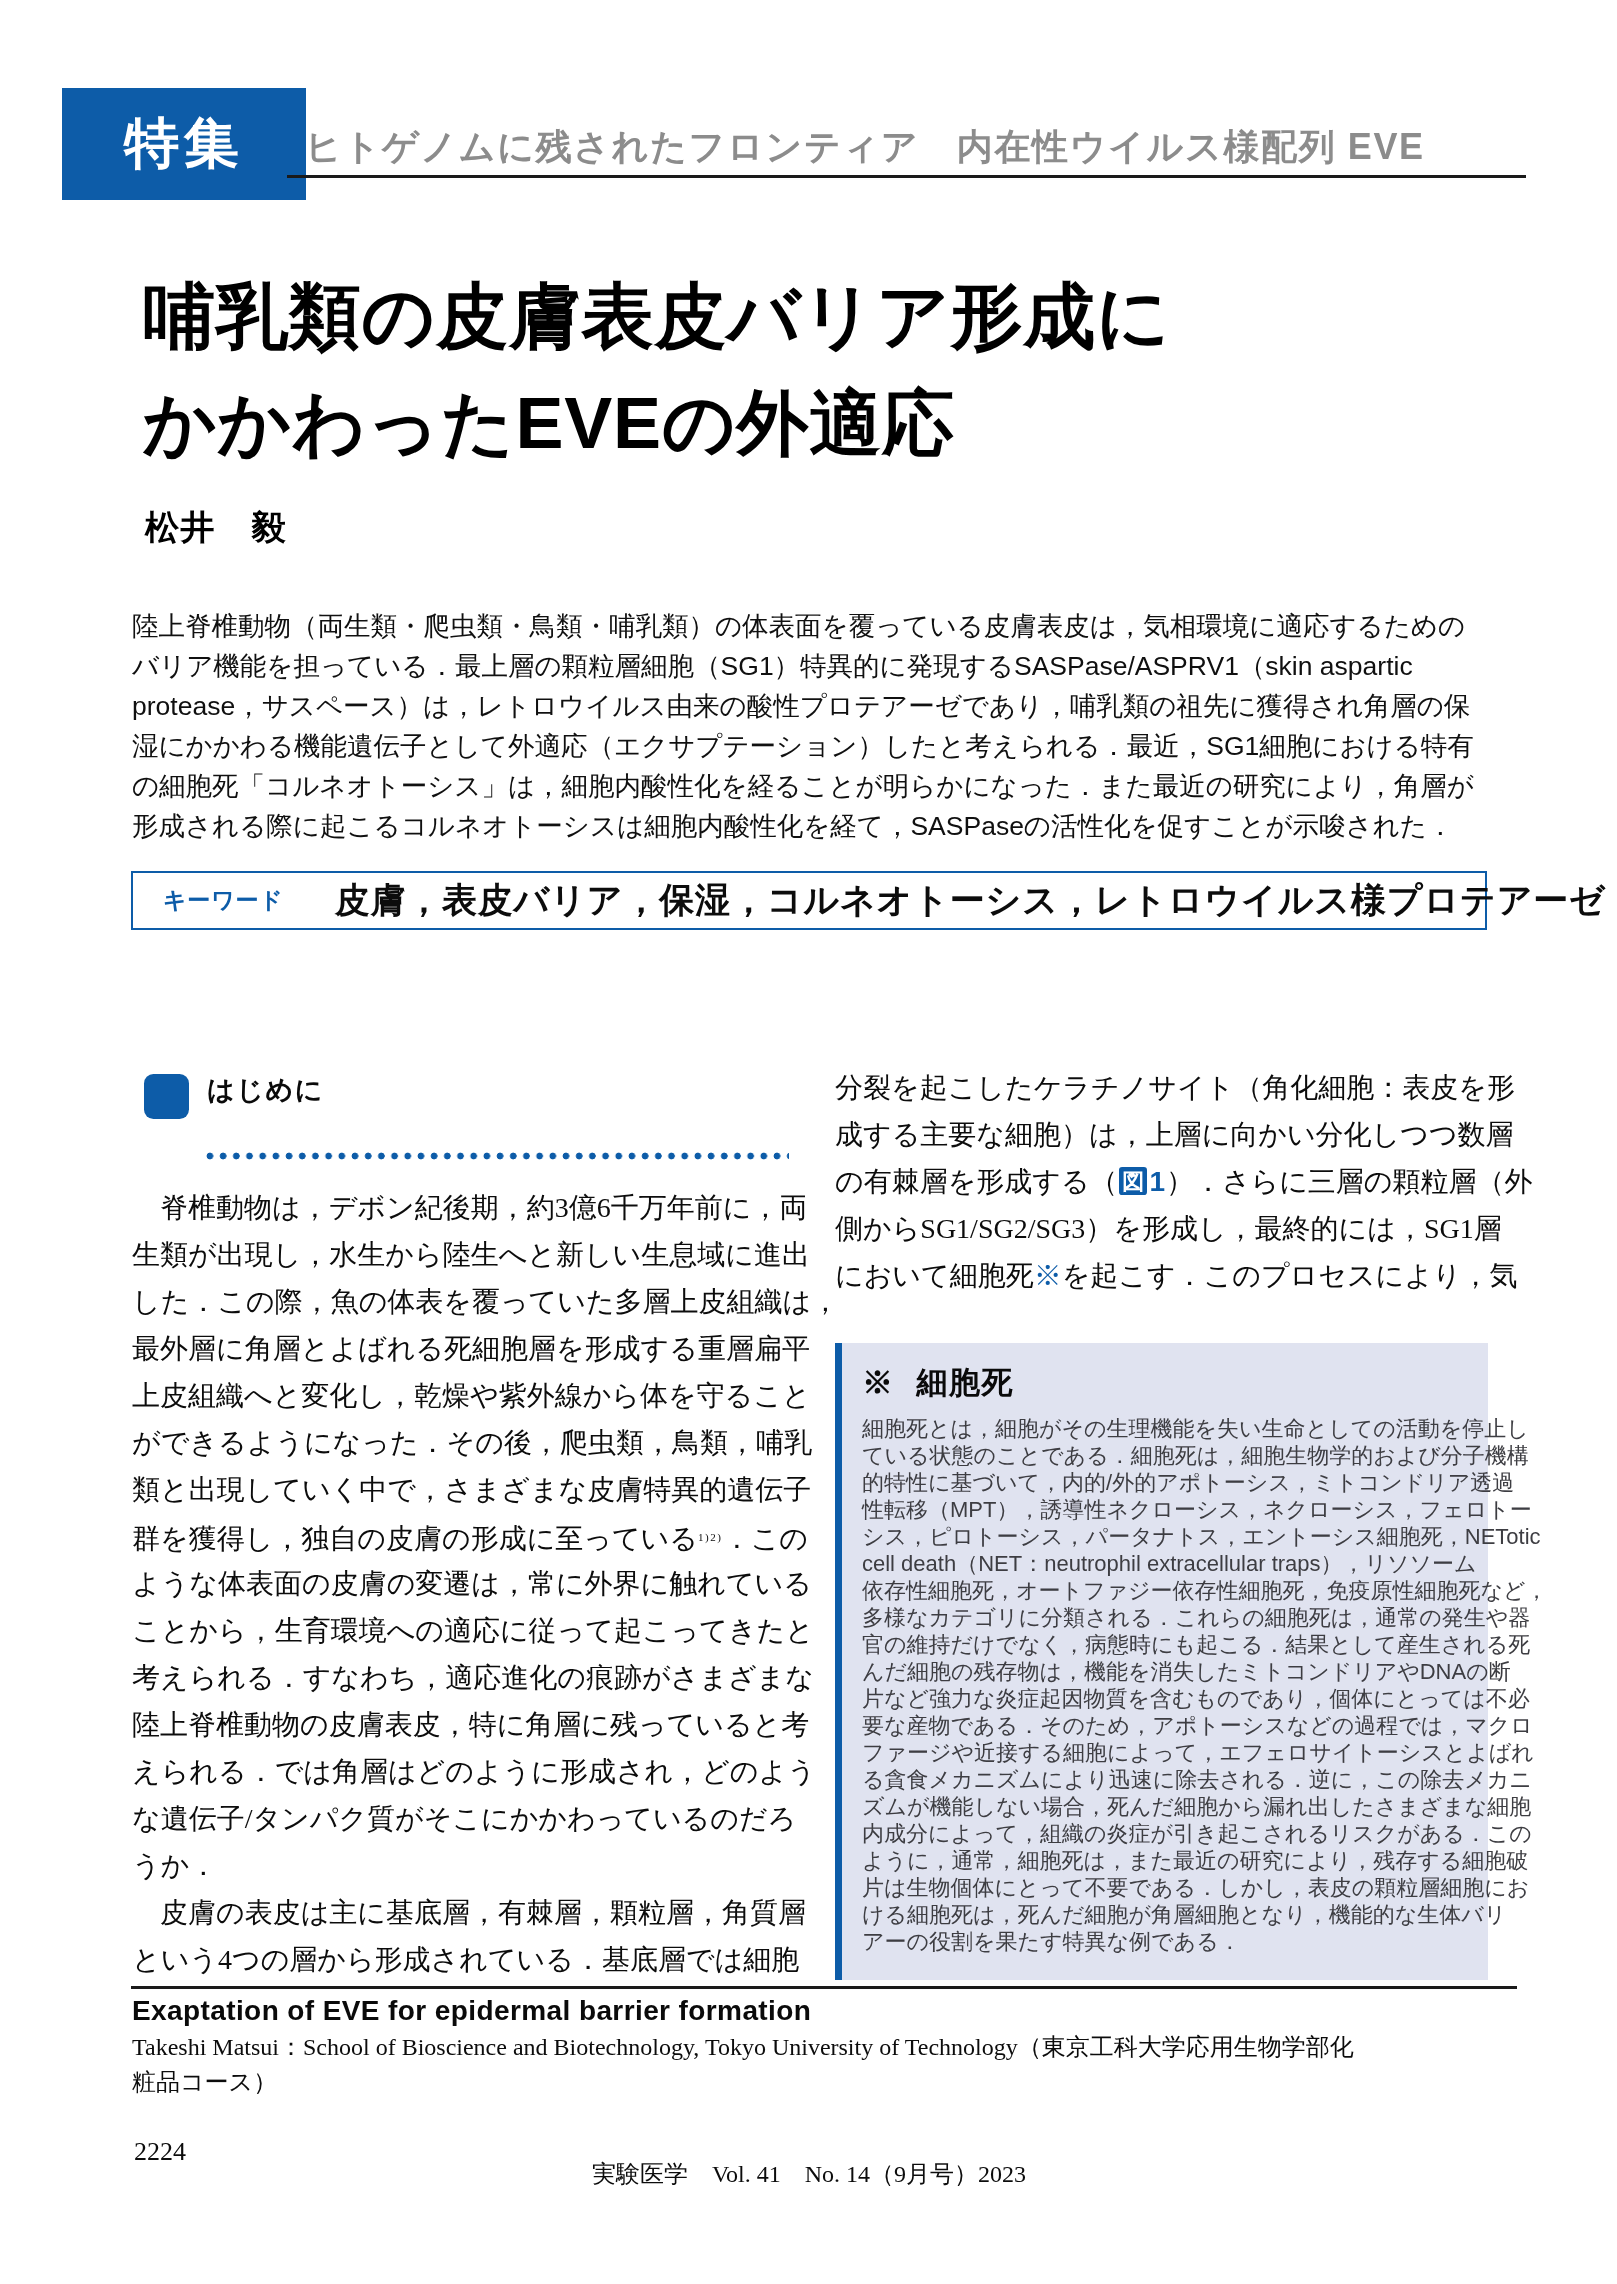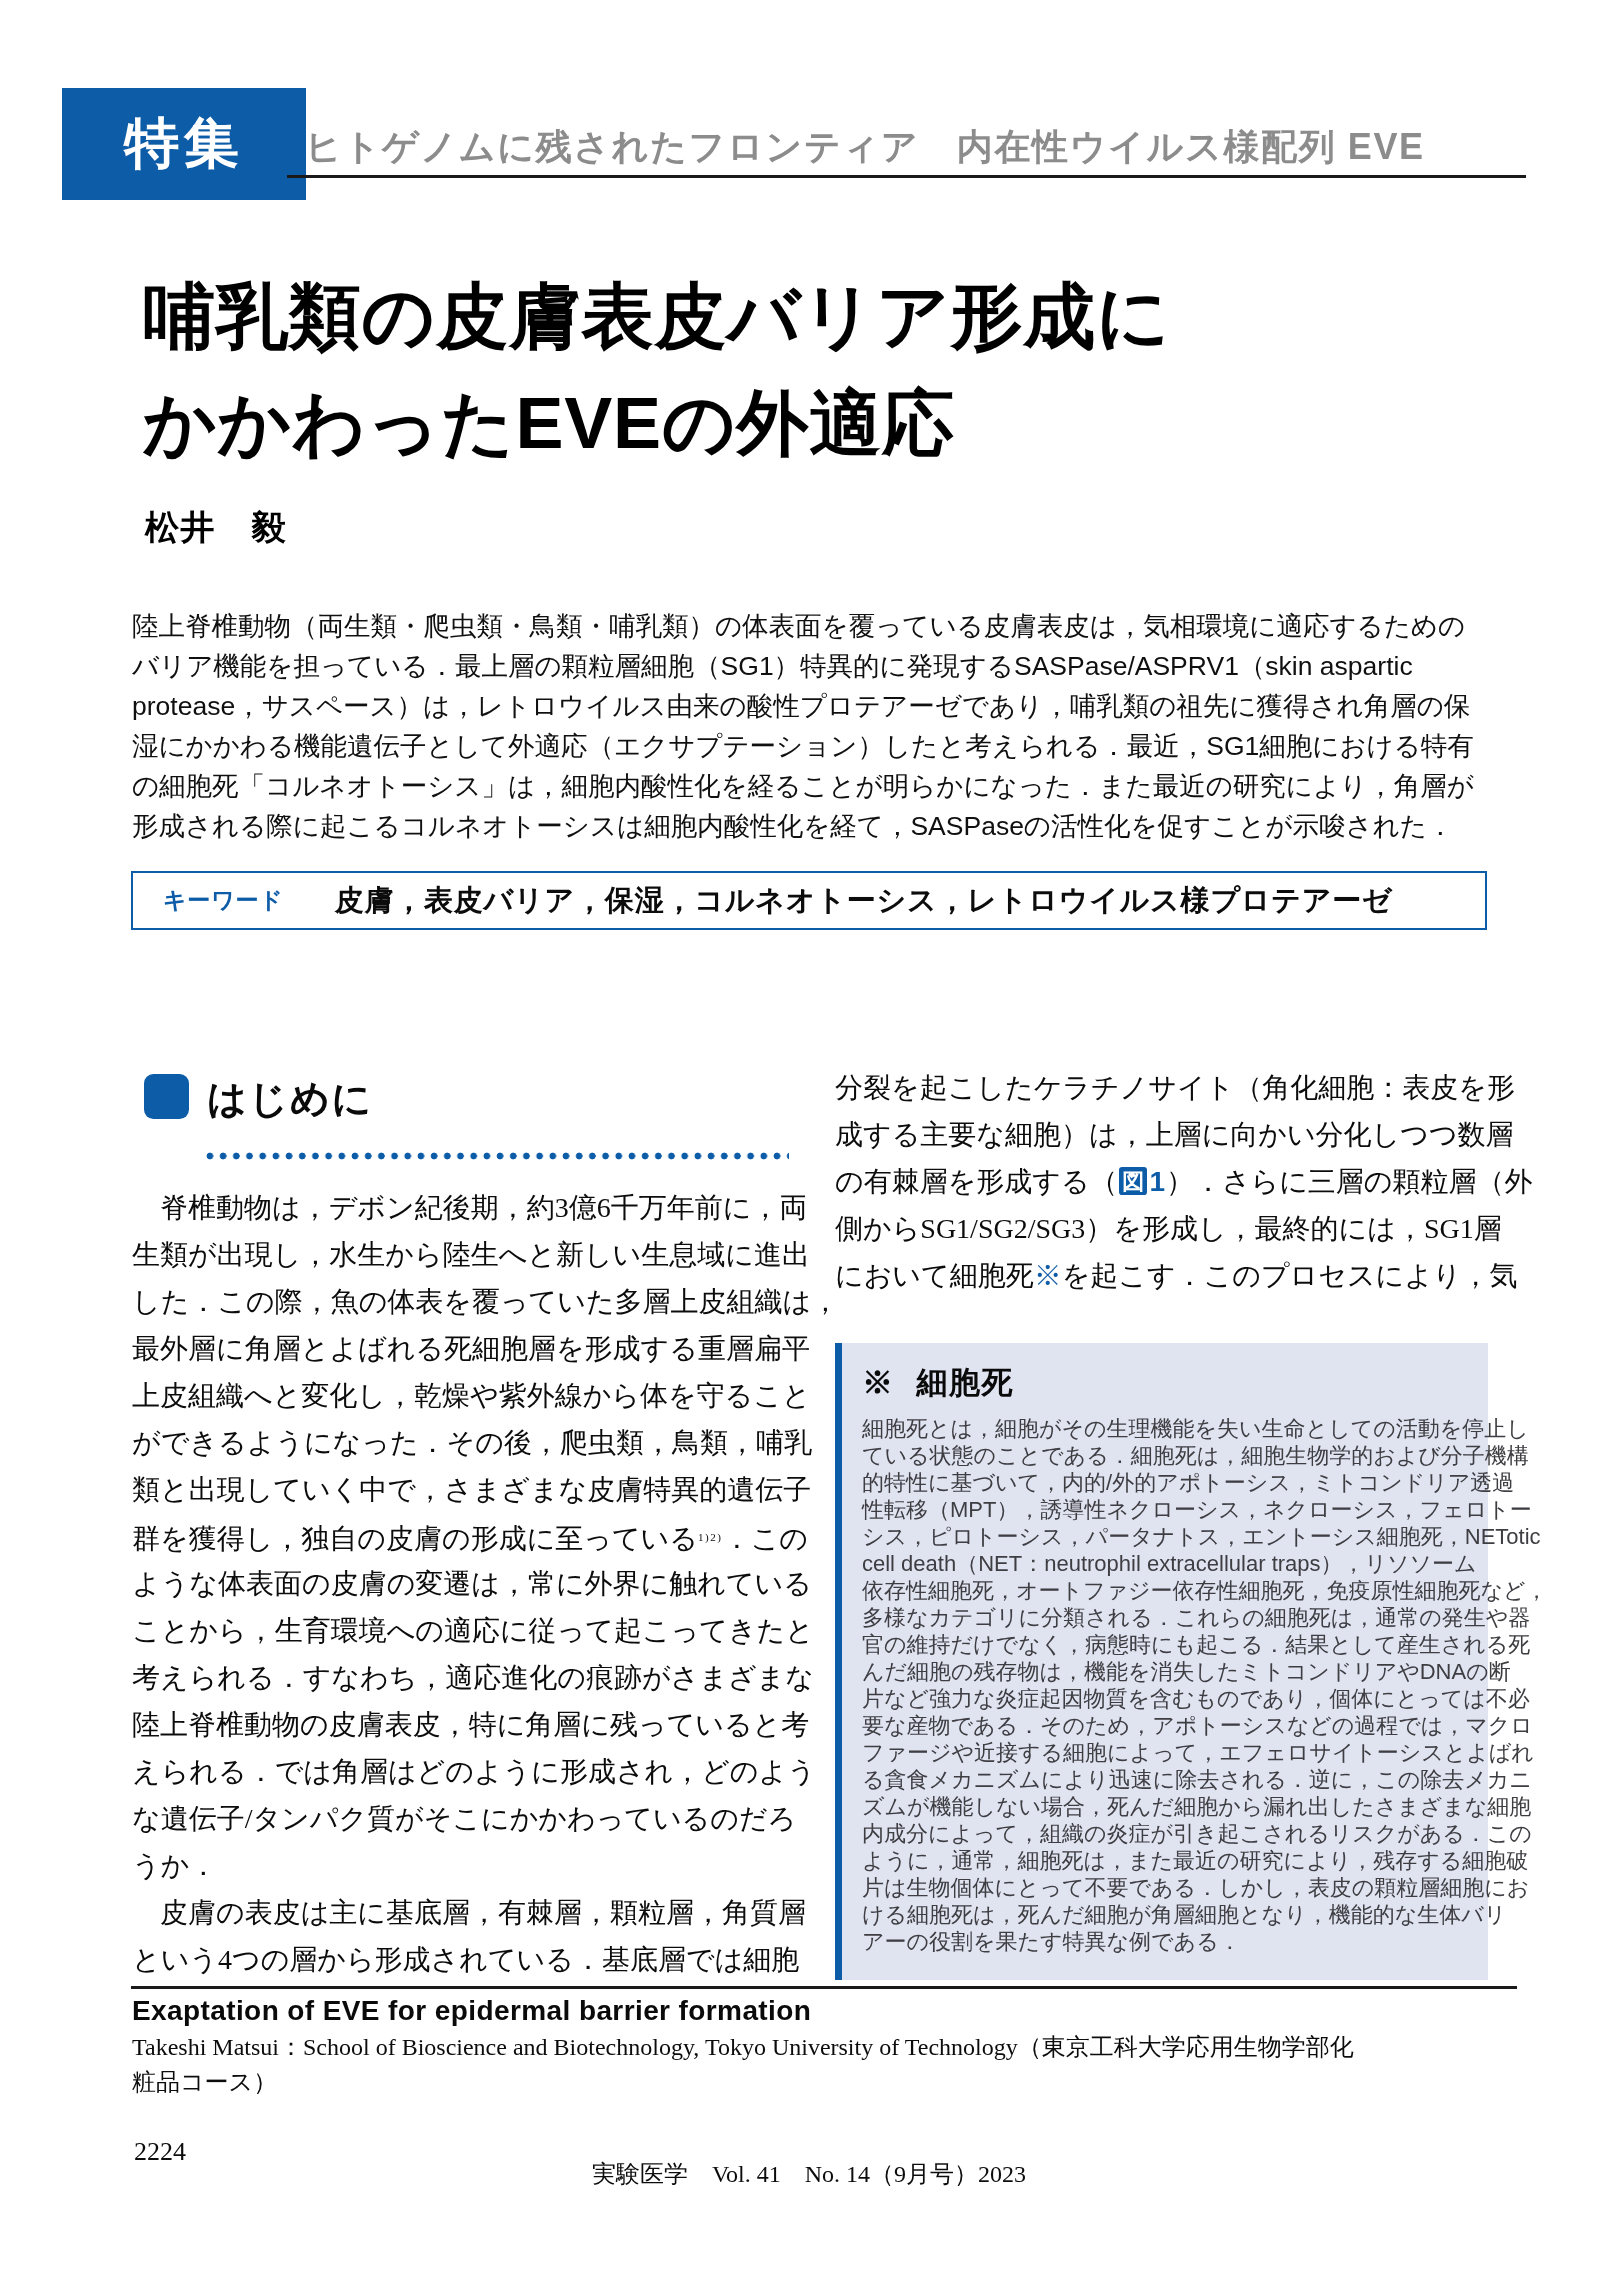--- a/index.html
+++ b/index.html
@@ -60,31 +60,31 @@
     border:2.3px solid var(--blue);box-sizing:border-box;
     display:flex;align-items:center;
   }
   .keyword-label{
     margin-left:30px;
     color:var(--blue);font-size:23px;font-weight:700;letter-spacing:0.8px;
     white-space:nowrap;
   }
   .keyword-text{
     margin-left:51px;
-    color:#0c0c0c;font-size:29px;font-weight:700;letter-spacing:0.8px;
+    color:#0c0c0c;font-size:35px;font-weight:700;letter-spacing:0.8px;
     white-space:nowrap;
   }
   
   .section-bullet{
     position:absolute;left:144px;top:1074px;width:45px;height:45px;
     background:var(--blue);border-radius:9.4px;
   }
   .section-title{
     position:absolute;left:207px;top:1072px;
-    font-size:39px;font-weight:900;color:#0a0a0a;letter-spacing:1.6px;
+    font-size:27px;font-weight:900;color:#0a0a0a;letter-spacing:1.6px;
   }
   .section-dots{
     position:absolute;left:206px;top:1152px;width:583px;height:7.8px;
     background-image:radial-gradient(circle at 3.9px 3.9px, var(--blue) 3.1px, transparent 3.6px);
     background-size:13.2px 7.8px;background-repeat:repeat-x;
   }
   
   .body-col{
     position:absolute;width:658px;
     font-family:"Liberation Serif",serif;

